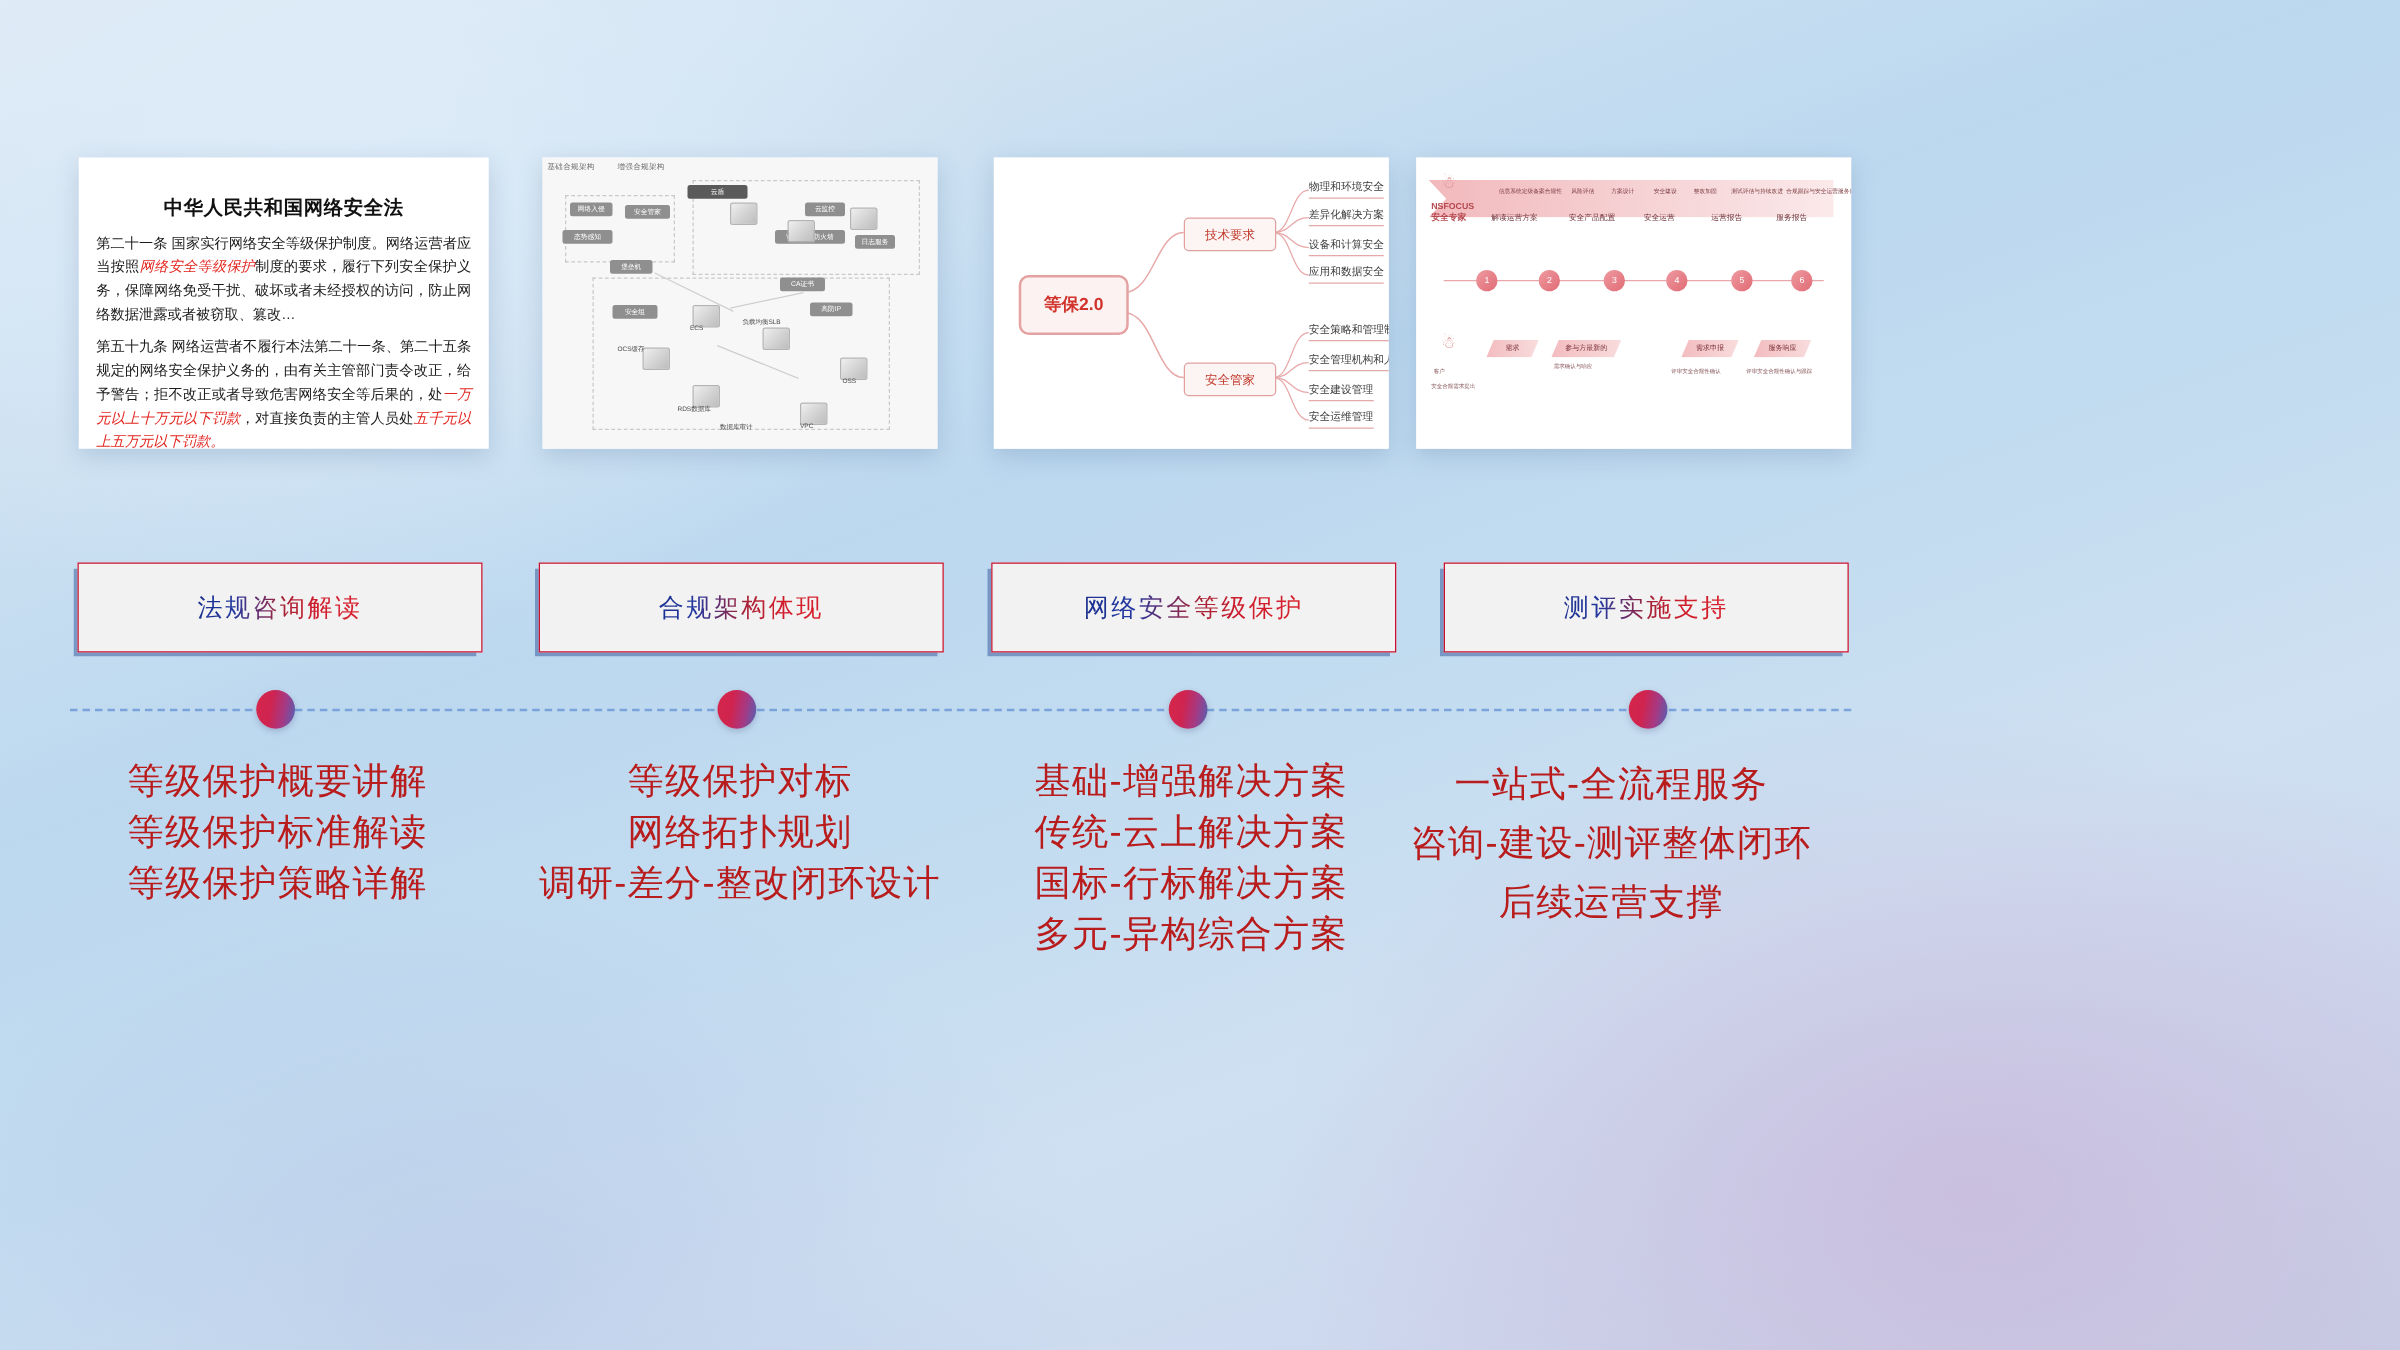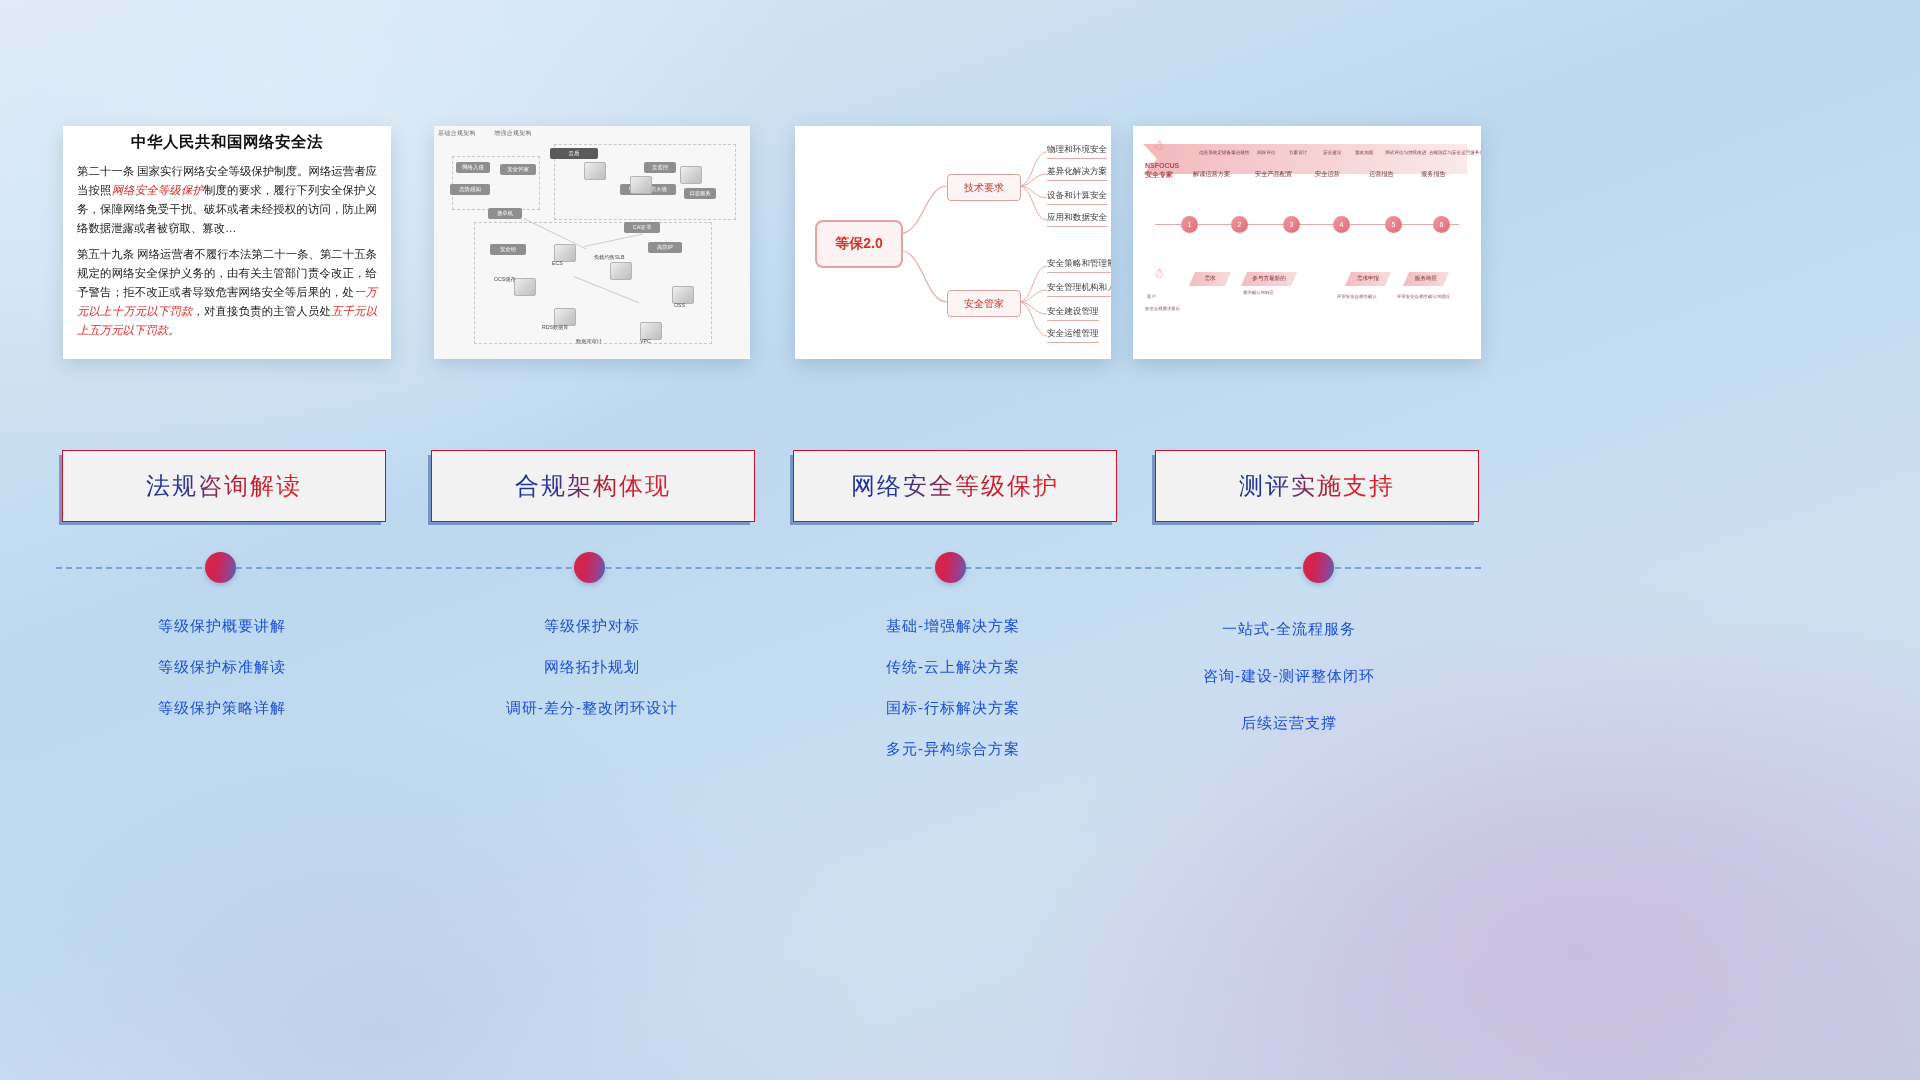--- a/index.html
+++ b/index.html
@@ -21,21 +21,21 @@
     position:absolute;top:126px;height:233px;background:#ffffff;
     box-shadow:0 6px 18px rgba(70,100,140,0.22);
     overflow:hidden;
   }
   .card.c1{left:63px;width:328px;}
   .card.c2{left:434px;width:316px;}
   .card.c3{left:795px;width:316px;}
   .card.c4{left:1133px;width:348px;}
 
   
-  .law{padding:6px 14px 0 14px;box-sizing:border-box;height:100%;border-radius:26px;}
+  .law{padding:30px 14px 0 14px;box-sizing:border-box;height:100%;border-radius:26px;}
   .law-title{
     text-align:center;font-size:15.5px;font-weight:bold;color:#111;
     letter-spacing:.5px;margin-bottom:9px;
   }
   .law p{margin:0 0 7px 0;font-size:11.4px;line-height:19px;color:#1a1a1a;text-align:justify;}
   .law b{font-weight:normal;}
   .law .rd{color:#e2251f;font-style:italic;}
 
   
   .arch{position:relative;width:100%;height:100%;background:#f7f7f7;}
@@ -105,21 +105,21 @@
     position:absolute;top:450px;height:70px;background:#f2f2f2;
     border:1.6px solid #c8102e;
     box-shadow:-4px 4px 0 -1px rgba(60,95,160,0.55);
     display:flex;align-items:center;justify-content:center;
   }
   .titlebox.t1{left:62px;width:322px;}
   .titlebox.t2{left:431px;width:322px;}
   .titlebox.t3{left:793px;width:322px;}
   .titlebox.t4{left:1155px;width:322px;}
   .titlebox span{
-    font-size:24px;font-weight:500;letter-spacing:2px;
+    font-size:20px;font-weight:500;letter-spacing:2px;
     background:linear-gradient(90deg,#1a2f8f 0%,#2438a0 22%,#a62338 52%,#cf1d2c 72%,#d8232f 100%);
     -webkit-background-clip:text;background-clip:text;color:transparent;
     -webkit-text-fill-color:transparent;
   }
 
   
   .tl-line{
     position:absolute;left:56px;top:567px;width:1425px;height:0;
     border-top:2px dashed #6f9ad8;opacity:.85;
   }
@@ -127,21 +127,21 @@
     position:absolute;top:552px;width:31px;height:31px;border-radius:50%;
     background:linear-gradient(100deg,#d6264a 0%,#cf2450 38%,#a43a85 70%,#4f63b4 100%);
     box-shadow:0 2px 5px rgba(60,60,110,.25);
   }
   .dot.d1{left:205px;} .dot.d2{left:574px;} .dot.d3{left:935px;} .dot.d4{left:1303px;}
 
   
   .col{position:absolute;top:605px;width:360px;text-align:center;}
   .col.b1{left:42px;} .col.b2{left:412px;} .col.b3{left:773px;} .col.b4{left:1109px;}
   .col div{
-    font-size:15px;color:#1d4ed8;line-height:41px;letter-spacing:1px;font-weight:400;
+    font-size:29px;color:#b91c1c;line-height:41px;letter-spacing:1px;font-weight:400;
   }
   .col.b4 div{line-height:47px;}
   .col.b4{top:605px;}
 </style>
 </head>
 <body>
 
 <div class="stage">
 
   <div class="cards">

